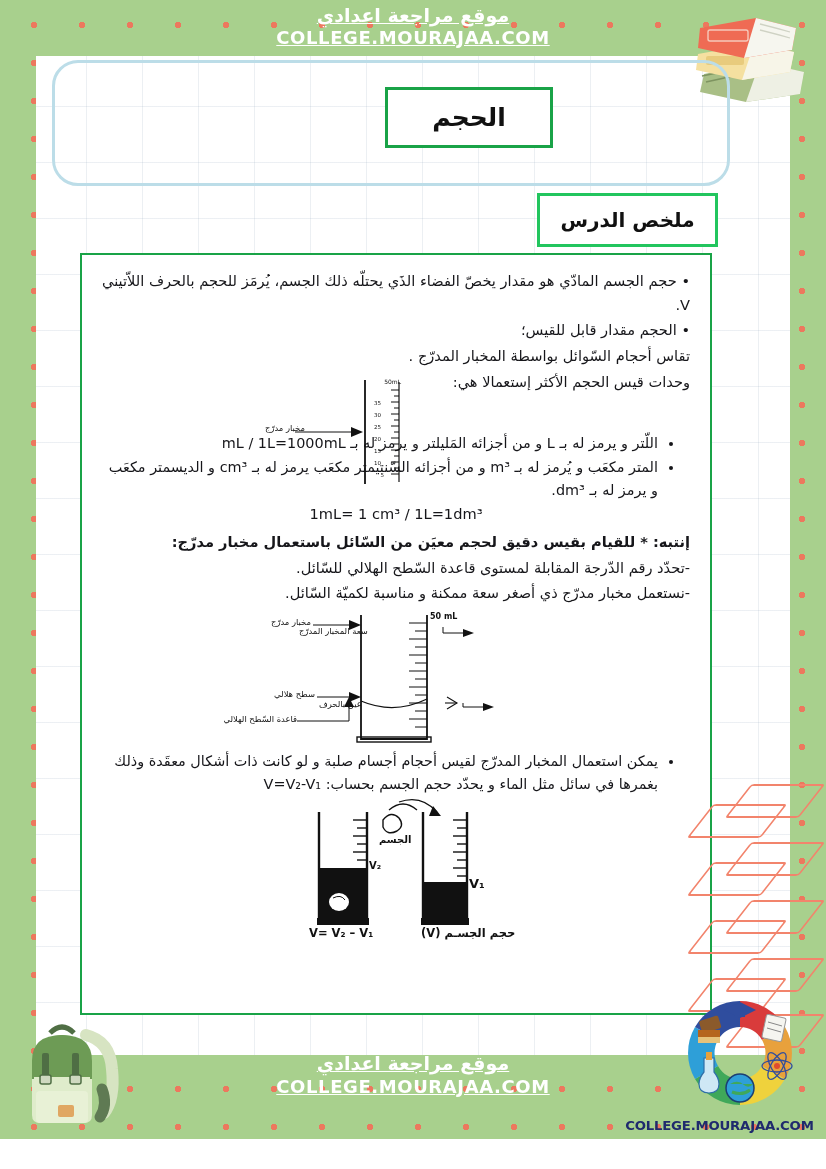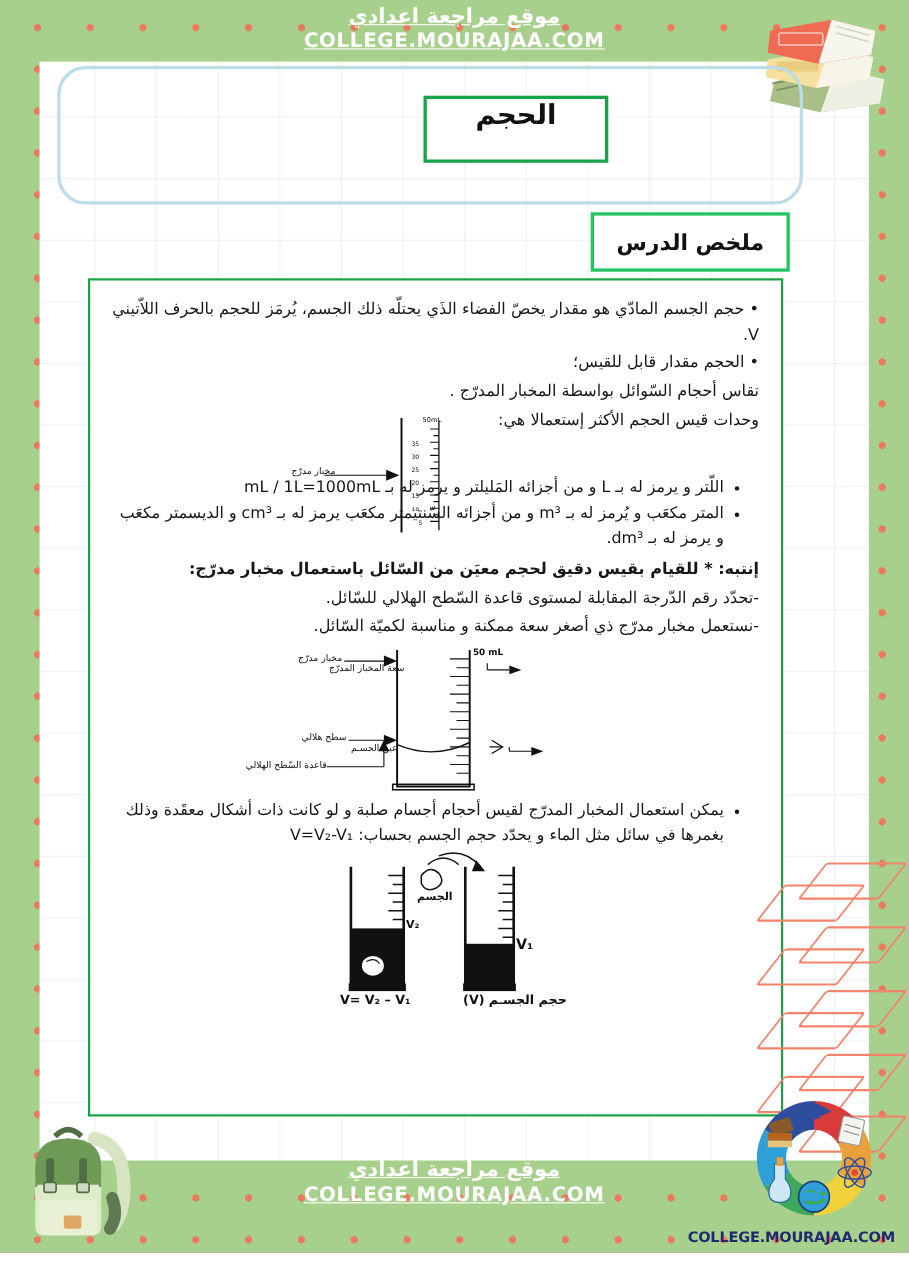--- a/index.html
+++ b/index.html
@@ -25,21 +25,21 @@
       linear-gradient(to right, rgba(150,170,190,.18) 1px, transparent 1px),
       linear-gradient(to bottom, rgba(150,170,190,.18) 1px, transparent 1px);
     background-size:56px 56px;background-position:-6px -6px;}
 
   
   .bluebox{position:absolute;left:52px;top:60px;width:672px;height:120px;
     border:3px solid #bcdde8;border-radius:26px;background:transparent;}
 
   
   .title-chip{position:absolute;left:385px;top:87px;width:162px;height:55px;
-    border:3px solid #19a347;background:#ffffff;display:flex;align-items:flex-start;justify-content:center;}
+    border:3px solid #19a347;background:#ffffff;display:flex;align-items:center;justify-content:center;}
   .title-chip span{font-size:25px;font-weight:700;color:#111;letter-spacing:.5px;}
 
   
   .summary-chip{position:absolute;left:537px;top:193px;width:175px;height:48px;
     border:3px solid #22c55e;background:#ffffff;display:flex;align-items:center;justify-content:center;}
   .summary-chip span{font-size:20px;font-weight:700;color:#111;}
 
   
   .content-box{position:absolute;left:80px;top:253px;width:628px;height:758px;
     border:2px solid #19a347;background:#ffffff;overflow:hidden;}
@@ -179,20 +179,21 @@
 
         <p class="txt blk">• الحجم مقدار قابل للقيس؛</p>
         <p class="txt blk">تقاس أحجام السّوائل بواسطة المخبار المدرّج .</p>
         <p class="txt blk">وحدات قيس الحجم الأكثر إستعمالا هي:</p>
       </div>
 
       <ul class="dotlist">
         <li>اللّتر و يرمز له بـ L و من أجزائه المَليلتر و يرمز له بـ mL / 1L=1000mL</li>
         <li>المتر مكعَب و يُرمز له بـ m³ و من أجزائه السّنتيمتر مكعَب يرمز له بـ cm³ و الديسمتر مكعَب و يرمز له بـ dm³.</li>
       </ul>
+      <p class="txt ctr blk" style="margin-top:-2px;">1mL= 1 cm³ / 1L=1dm³</p>
 
       <p class="txt blk bold" style="margin-top:4px;">إنتبه: * للقيام بقيس دقيق لحجم معيَن من السّائل باستعمال مخبار مدرّج:</p>
       <p class="txt blk">-تحدّد رقم الدّرجة المقابلة لمستوى قاعدة السّطح الهلالي للسّائل.</p>
       <p class="txt blk">-نستعمل مخبار مدرّج ذي أصغر سعة ممكنة و مناسبة لكميّة السّائل.</p>
 
       <div class="fig-mid">
         <svg width="330" height="135" viewBox="0 0 330 135">
 
           <line x1="130" y1="6" x2="130" y2="124" stroke="#111" stroke-width="1.8"></line>
           <line x1="196" y1="6" x2="196" y2="124" stroke="#111" stroke-width="1.8"></line>
@@ -238,21 +239,21 @@
           </g>
           <line x1="232" y1="98" x2="252" y2="98" stroke="#111" stroke-width="1"></line>
           <line x1="232" y1="98" x2="232" y2="94" stroke="#111" stroke-width="1"></line>
           <polygon points="252,94 263,98 252,102" fill="#111"></polygon>
         </svg>
         <div class="figlabel" style="right:250px;top:8px;">مخبار مدرّج</div>
         <div class="figlabel bold ltrn" style="left:199px;top:3px;font-size:8px;">50 mL</div>
         <div class="figlabel" style="left:68px;top:17px;">سعة المخبار المدرّج</div>
         <div class="figlabel" style="right:246px;top:80px;">سطح هلالي</div>
         <div class="figlabel" style="right:264px;top:105px;">قاعدة السّطح الهلالي</div>
-        <div class="figlabel" style="left:88px;top:90px;">عين الجسـم</div>
+        <div class="figlabel" style="left:88px;top:90px;">عين بالحرف</div>
       </div>
 
       <ul class="dotlist" style="margin-top:6px;">
         <li>يمكن استعمال المخبار المدرّج لقيس أحجام أجسام صلبة و لو كانت ذات أشكال معقَدة وذلك بغمرها في سائل مثل الماء و يحدّد حجم الجسم بحساب: V=V₂-V₁</li>
       </ul>
 
       <div class="fig-bottom">
         <svg width="250" height="150" viewBox="0 0 250 150">
 
           <line x1="152" y1="14" x2="152" y2="122" stroke="#111" stroke-width="2.4"></line>

